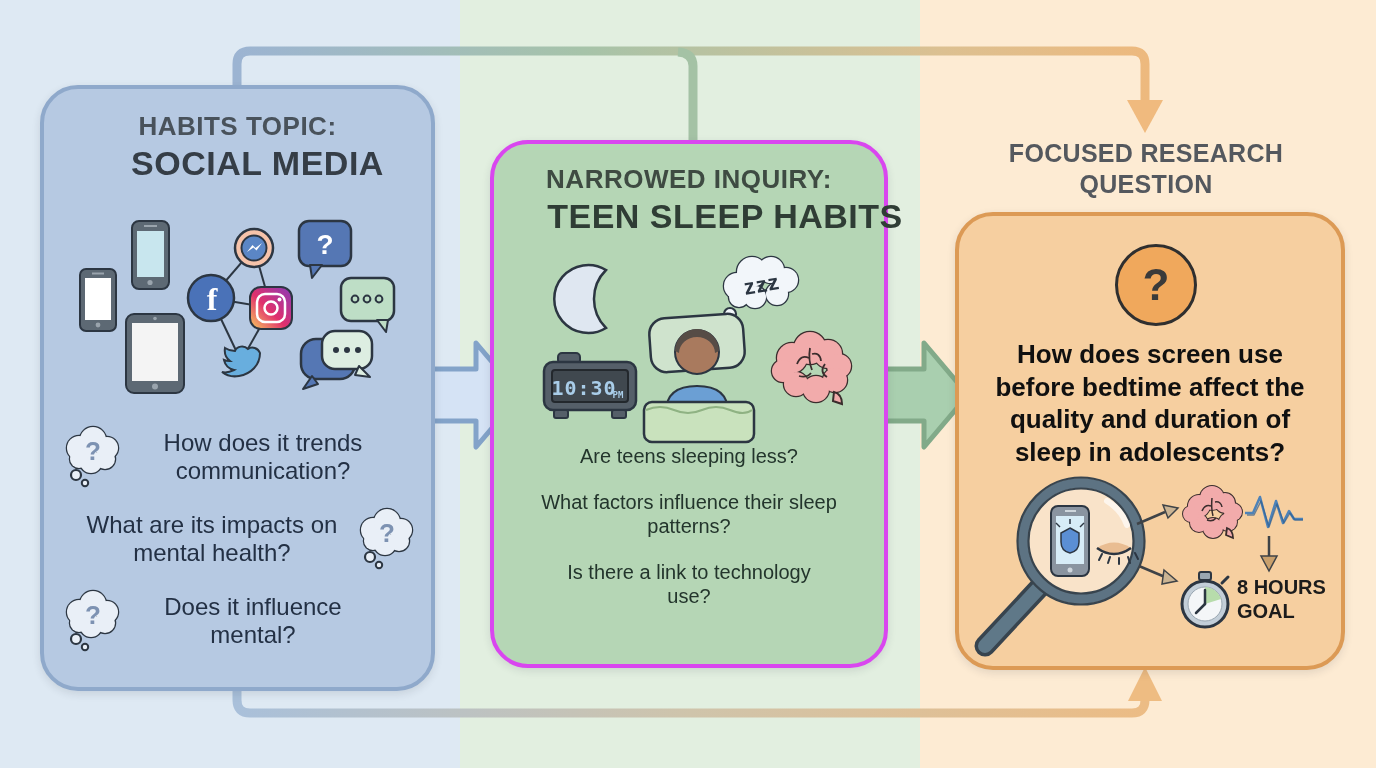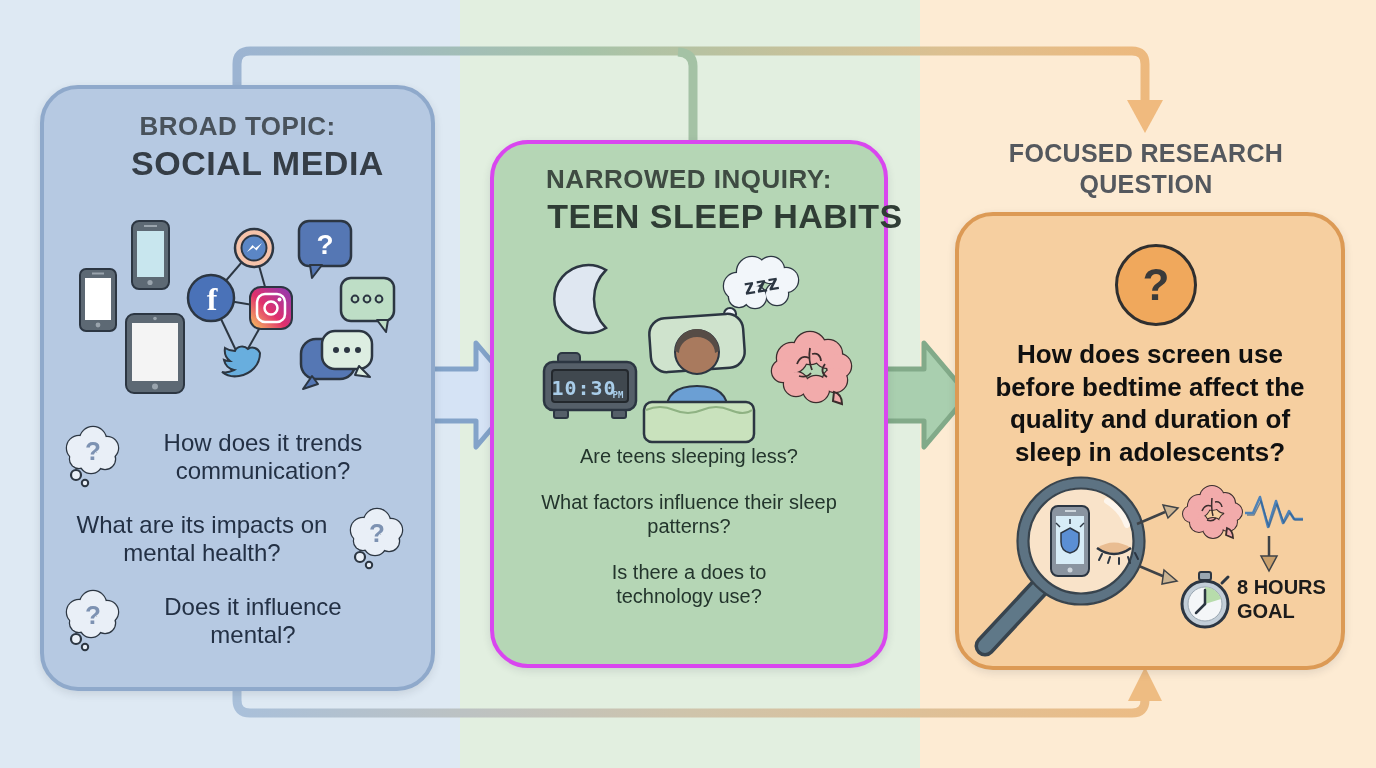--- a/index.html
+++ b/index.html
@@ -72,21 +72,21 @@
 
   <svg style="position:absolute;left:420px;top:333px;" width="104" height="124" viewBox="0 0 104 124">
     <polygon points="4,36 56,36 56,10 100,62 56,114 56,88 4,88" fill="#d5e3f5" stroke="#83a3c9" stroke-width="5" stroke-linejoin="round"></polygon>
   </svg>
 
   <svg style="position:absolute;left:868px;top:333px;" width="104" height="124" viewBox="0 0 104 124">
     <polygon points="4,36 56,36 56,10 100,62 56,114 56,88 4,88" fill="#a9cfaf" stroke="#82aa89" stroke-width="5" stroke-linejoin="round"></polygon>
   </svg>
 
   <div class="panel panel-blue">
-    <div class="eyebrow" style="top:22px;">BROAD TOPIC:</div>
+    <div class="eyebrow" style="top:22px;">HABITS TOPIC:</div>
     <div class="big-title" style="top:55px;">SOCIAL MEDIA</div>
 
     <svg style="left:0;top:122px;" width="385" height="188" viewBox="0 0 385 188">
 
       <g stroke="#2c3642" stroke-width="2">
         <line x1="210" y1="37" x2="167" y2="87"></line>
           <line x1="210" y1="37" x2="227" y2="97"></line>
         <line x1="167" y1="87" x2="227" y2="97"></line>
           <line x1="167" y1="87" x2="197" y2="150"></line>
         <line x1="227" y1="97" x2="197" y2="150"></line>
@@ -176,21 +176,21 @@
             <circle cx="33" cy="37" r="11"></circle>
             <circle cx="21" cy="34" r="9"></circle>
           </g>
         <text x="35" y="35" text-anchor="middle" font-size="26" font-weight="700" fill="#7d92b2">?</text>
         <circle cx="18" cy="50" r="5" fill="#e9eff7" stroke="#2c3642" stroke-width="2.2"></circle>
         <circle cx="27" cy="58" r="3.2" fill="#e9eff7" stroke="#2c3642" stroke-width="2"></circle>
       </svg>
       <div class="q-text" style="width:270px;">How does it trends communication?</div>
     </div>
 
-    <div class="q-row" style="left:18px;top:418px;width:360px;">
+    <div class="q-row" style="left:18px;top:418px;width:360px;justify-content:flex-end;">
       <div class="q-text" style="width:280px;">What are its impacts on mental health?</div>
       <svg width="70" height="64" viewBox="0 0 70 64">
         <g stroke="#2c3642" stroke-width="2.5" fill="#e9eff7">
             <circle cx="21" cy="23" r="12"></circle>
             <circle cx="35" cy="15" r="13"></circle>
             <circle cx="49" cy="23" r="11"></circle>
             <circle cx="47" cy="34" r="10"></circle>
             <circle cx="33" cy="37" r="11"></circle>
             <circle cx="21" cy="34" r="9"></circle>
           </g>
@@ -313,21 +313,21 @@
           <path d="M331 112 q-6 8 2 13"></path>
             <path d="M305 124 q8 2 12 -3"></path>
           <path d="M316 96 q-2 12 2 22"></path>
         </g>
       </g>
     </svg>
 
     <div class="mid-qs">
       <div class="mid-q">Are teens sleeping less?</div>
       <div class="mid-q">What factors influence their sleep patterns?</div>
-      <div class="mid-q">Is there a does to technology use?</div>
+      <div class="mid-q">Is there a link to technology use?</div>
     </div>
   </div>
 
   <div class="focus-title">FOCUSED RESEARCH QUESTION</div>
 
   <div class="panel panel-orange">
     <div class="q-circle">
       <span>?</span>
     </div>
     <div class="focus-question">How does screen use before bedtime affect the quality and duration of sleep in adolescents?</div>

